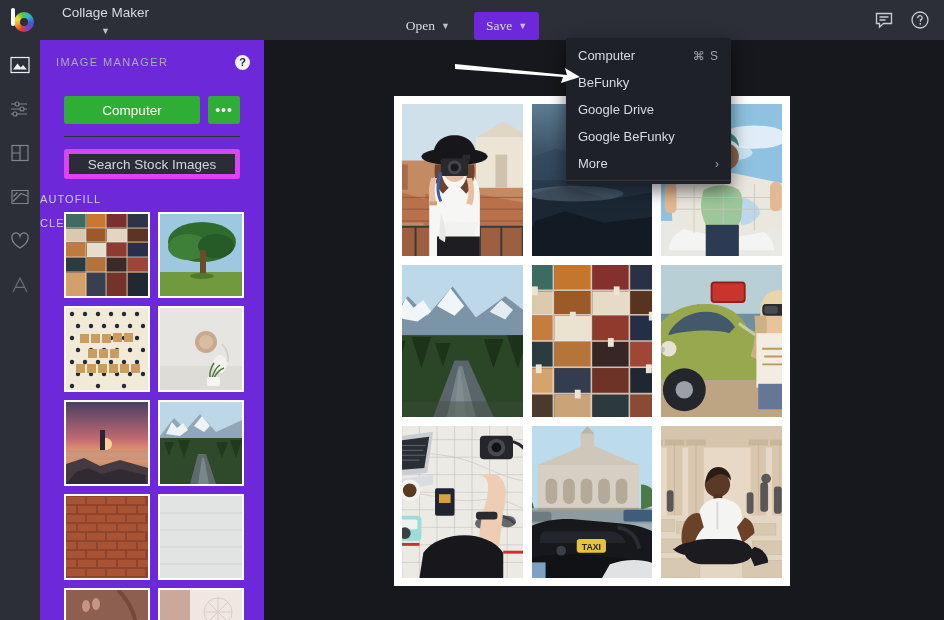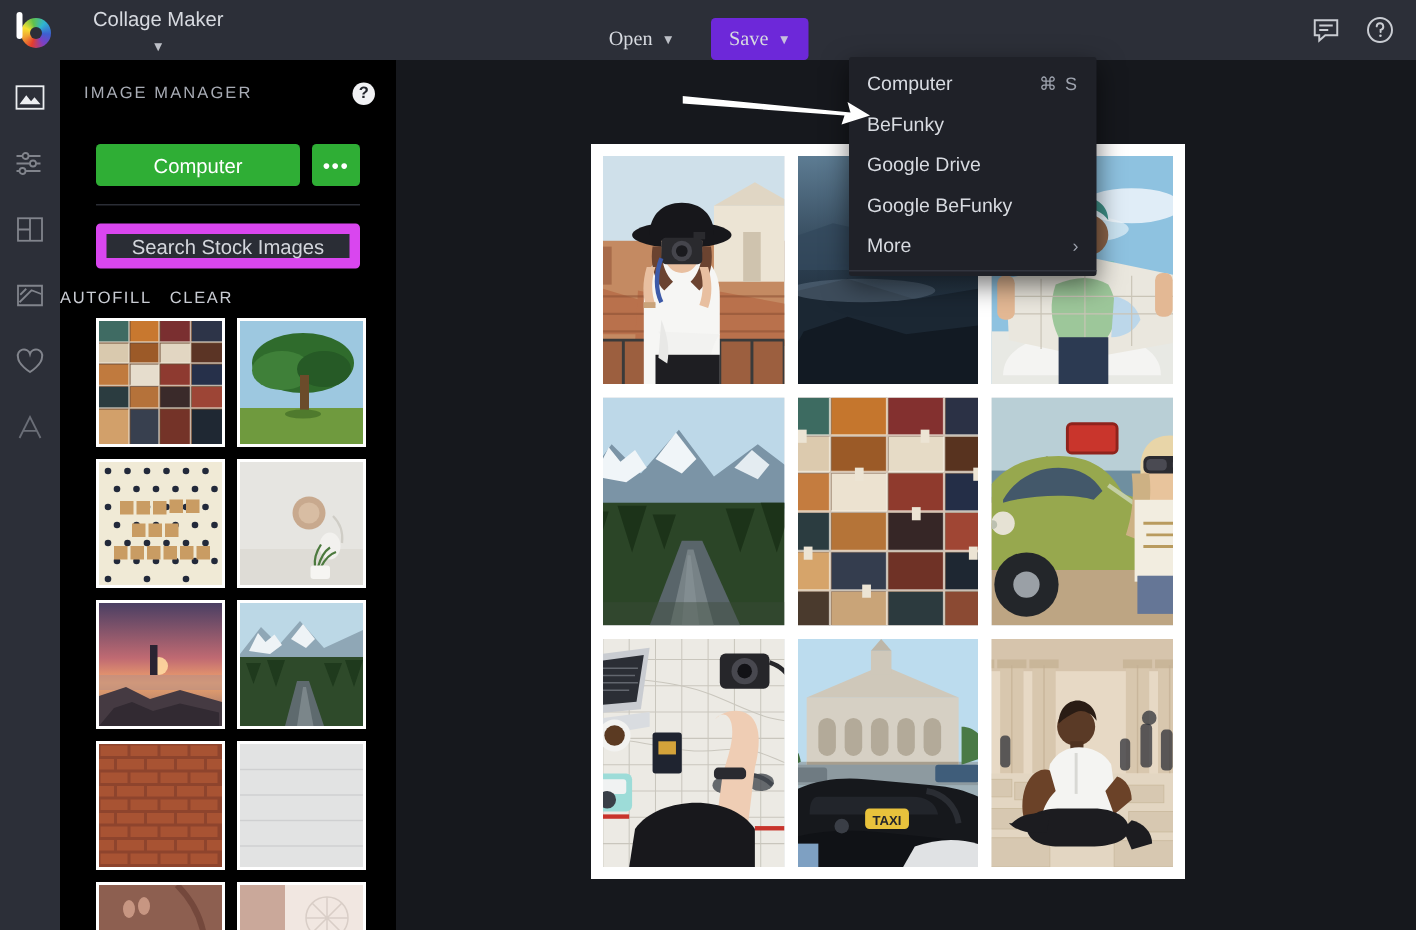--- a/index.html
+++ b/index.html
@@ -97,21 +97,21 @@
   }
   .rail-item {
     width: 26px; height: 26px; display: flex; align-items: center;
     justify-content: center; cursor: pointer; opacity: .55;
   }
   .rail-item.active { opacity: 1; }
 
   
   .panel {
     position: absolute; left: 40px; top: 40px; width: 224px; height: 580px;
-    background: #000000; overflow: hidden;
+    background: #6d28d9; overflow: hidden;
   }
   .panel-head {
     height: 44px; display: flex; align-items: center;
     justify-content: space-between; padding: 0 14px 0 16px;
   }
   .panel-title {
     color: #a8acb5; font-size: 11px; letter-spacing: 1.4px; font-weight: 400;
   }
   .help-dot {
     width: 15px; height: 15px; border-radius: 50%; background: #f1f2f4;
@@ -127,27 +127,28 @@
     border: none; border-radius: 3px; font-size: 13.5px; cursor: pointer;
     font-family: inherit; display: flex; align-items: center; justify-content: center;
   }
   .btn-dots {
     width: 32px; height: 28px; background: #2fae35; border: none; border-radius: 3px;
     color: #fff; cursor: pointer; font-size: 14px; letter-spacing: 1px;
     display: flex; align-items: center; justify-content: center;
   }
   .btn-stock {
     display: block; width: 100%; height: 30px; background: #2a2d35;
-    color: #d3d6dc; border: 7px solid #d946ef; border-radius: 3px;
+    color: #d3d6dc; border: 5px solid #d946ef; border-radius: 3px;
     font-size: 13.5px; cursor: pointer; font-family: inherit;
   }
 
   .actions {
     display: flex; justify-content: flex-start; gap: 12px;
     padding: 2px 0 8px 0;
+    flex-direction: column;
   }
   .action {
     color: #c9ccd3; font-size: 11px; letter-spacing: 1.1px; cursor: pointer;
   }
 
   .thumbs {
     position: absolute; left: 0; top: 172px; width: 224px; height: 448px;
     padding: 0 18px 0 24px; overflow: hidden;
   }
   .thumb-grid {

